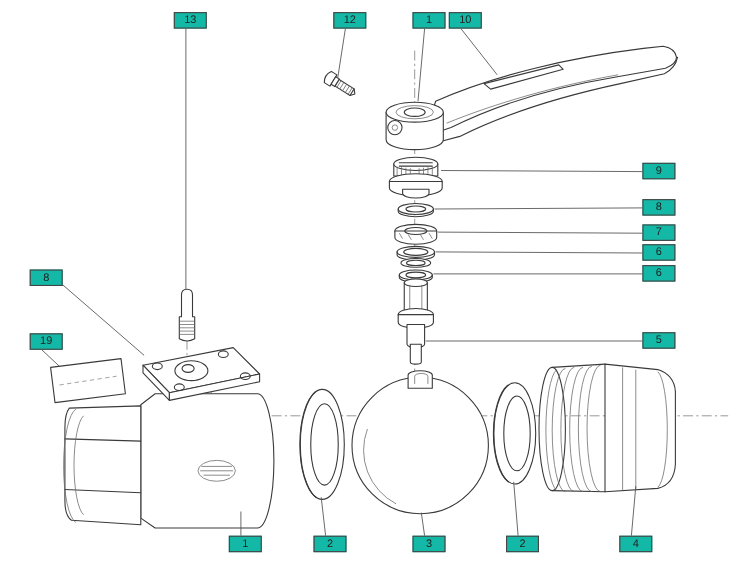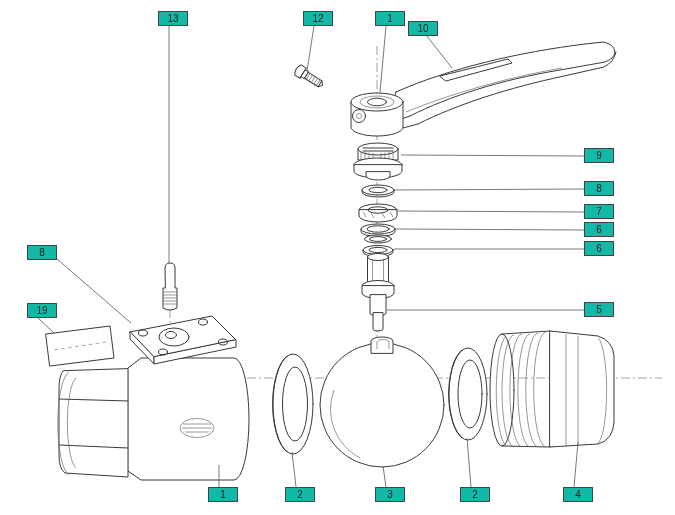--- a/index.html
+++ b/index.html
@@ -190,21 +190,21 @@
       <path class="ldr" d="M296,487 L292,452"></path>
       <path class="ldr" d="M386,487 L383,466"></path>
       <path class="ldr" d="M471,487 L467,438"></path>
       <path class="ldr" d="M574,487 L578,442"></path>
     </g>
   </svg>
 
   <div class="callout" style="left:158px;top:11px">13</div>
   <div class="callout" style="left:303px;top:11px">12</div>
   <div class="callout" style="left:375px;top:11px">1</div>
-  <div class="callout" style="left:408px;top:21px">10</div>
+  <div class="callout" style="left:408px;top:11px">10</div>
   <div class="callout" style="left:584px;top:148px">9</div>
   <div class="callout" style="left:584px;top:181px">8</div>
   <div class="callout" style="left:584px;top:204px">7</div>
   <div class="callout" style="left:584px;top:222px">6</div>
   <div class="callout" style="left:584px;top:241px">6</div>
   <div class="callout" style="left:584px;top:302px">5</div>
   <div class="callout" style="left:27px;top:245px">8</div>
   <div class="callout" style="left:27px;top:303px">19</div>
   <div class="callout" style="left:208px;top:487px">1</div>
   <div class="callout" style="left:285px;top:487px">2</div>

